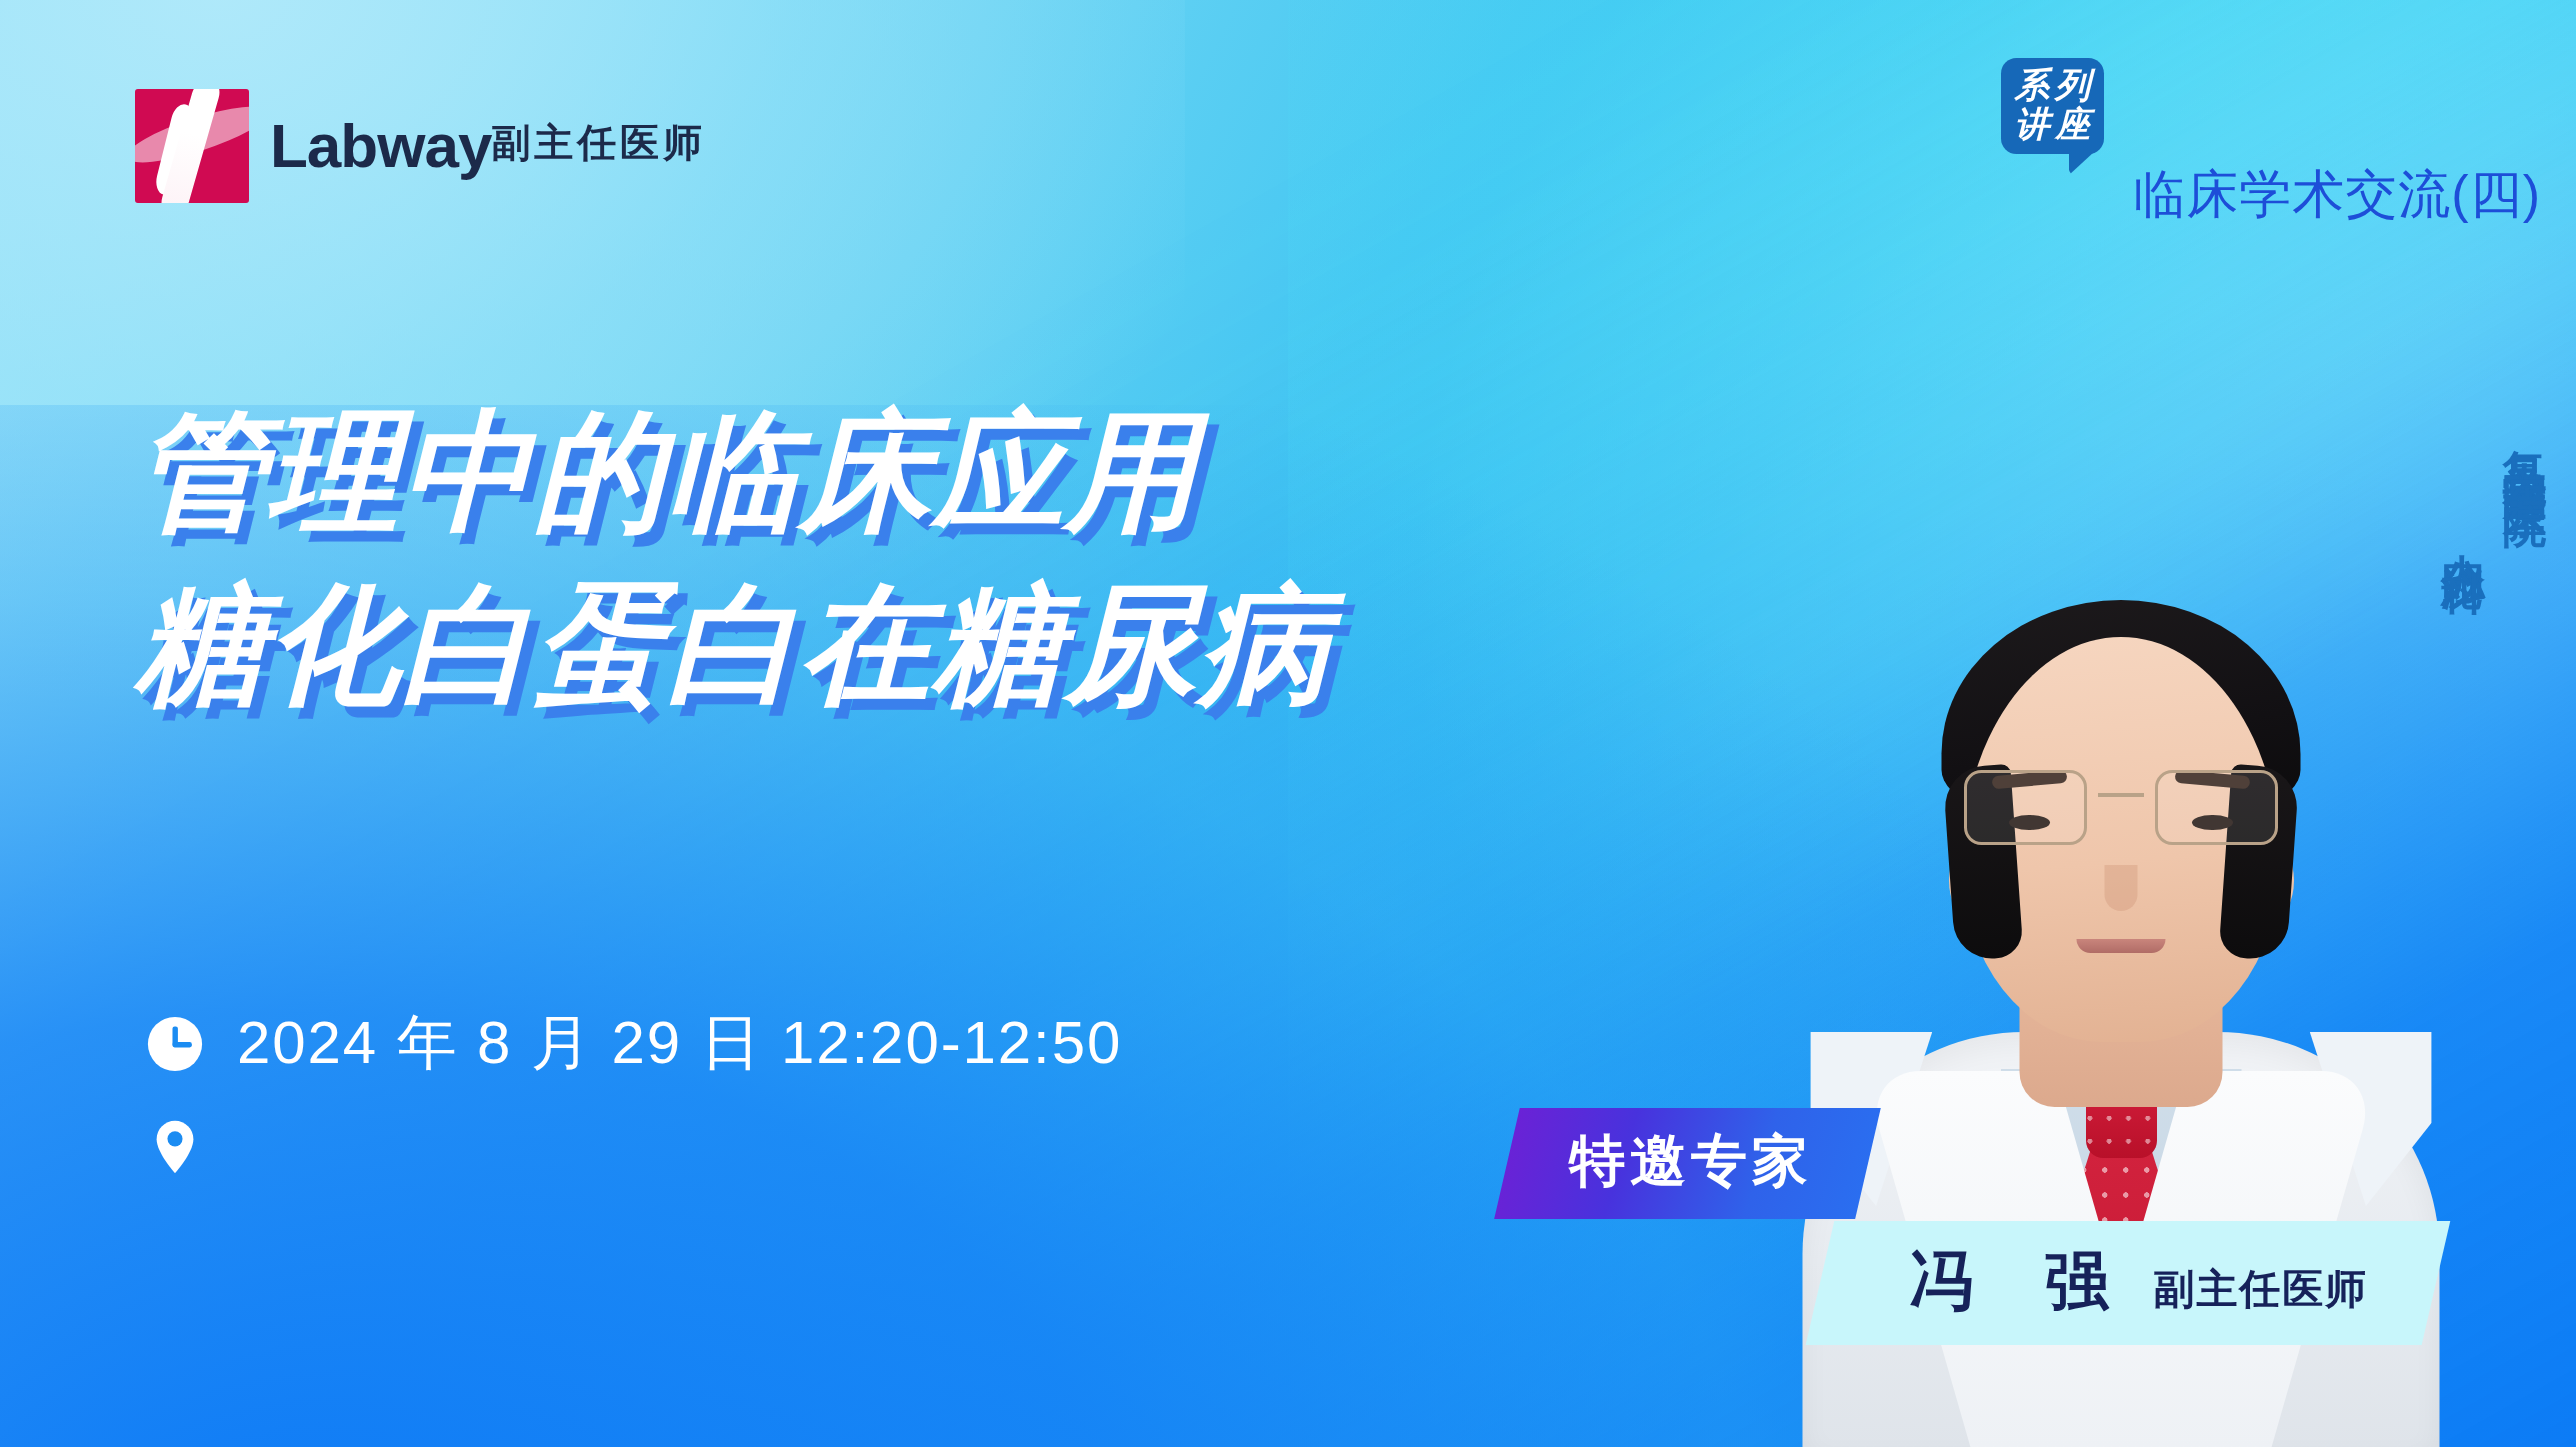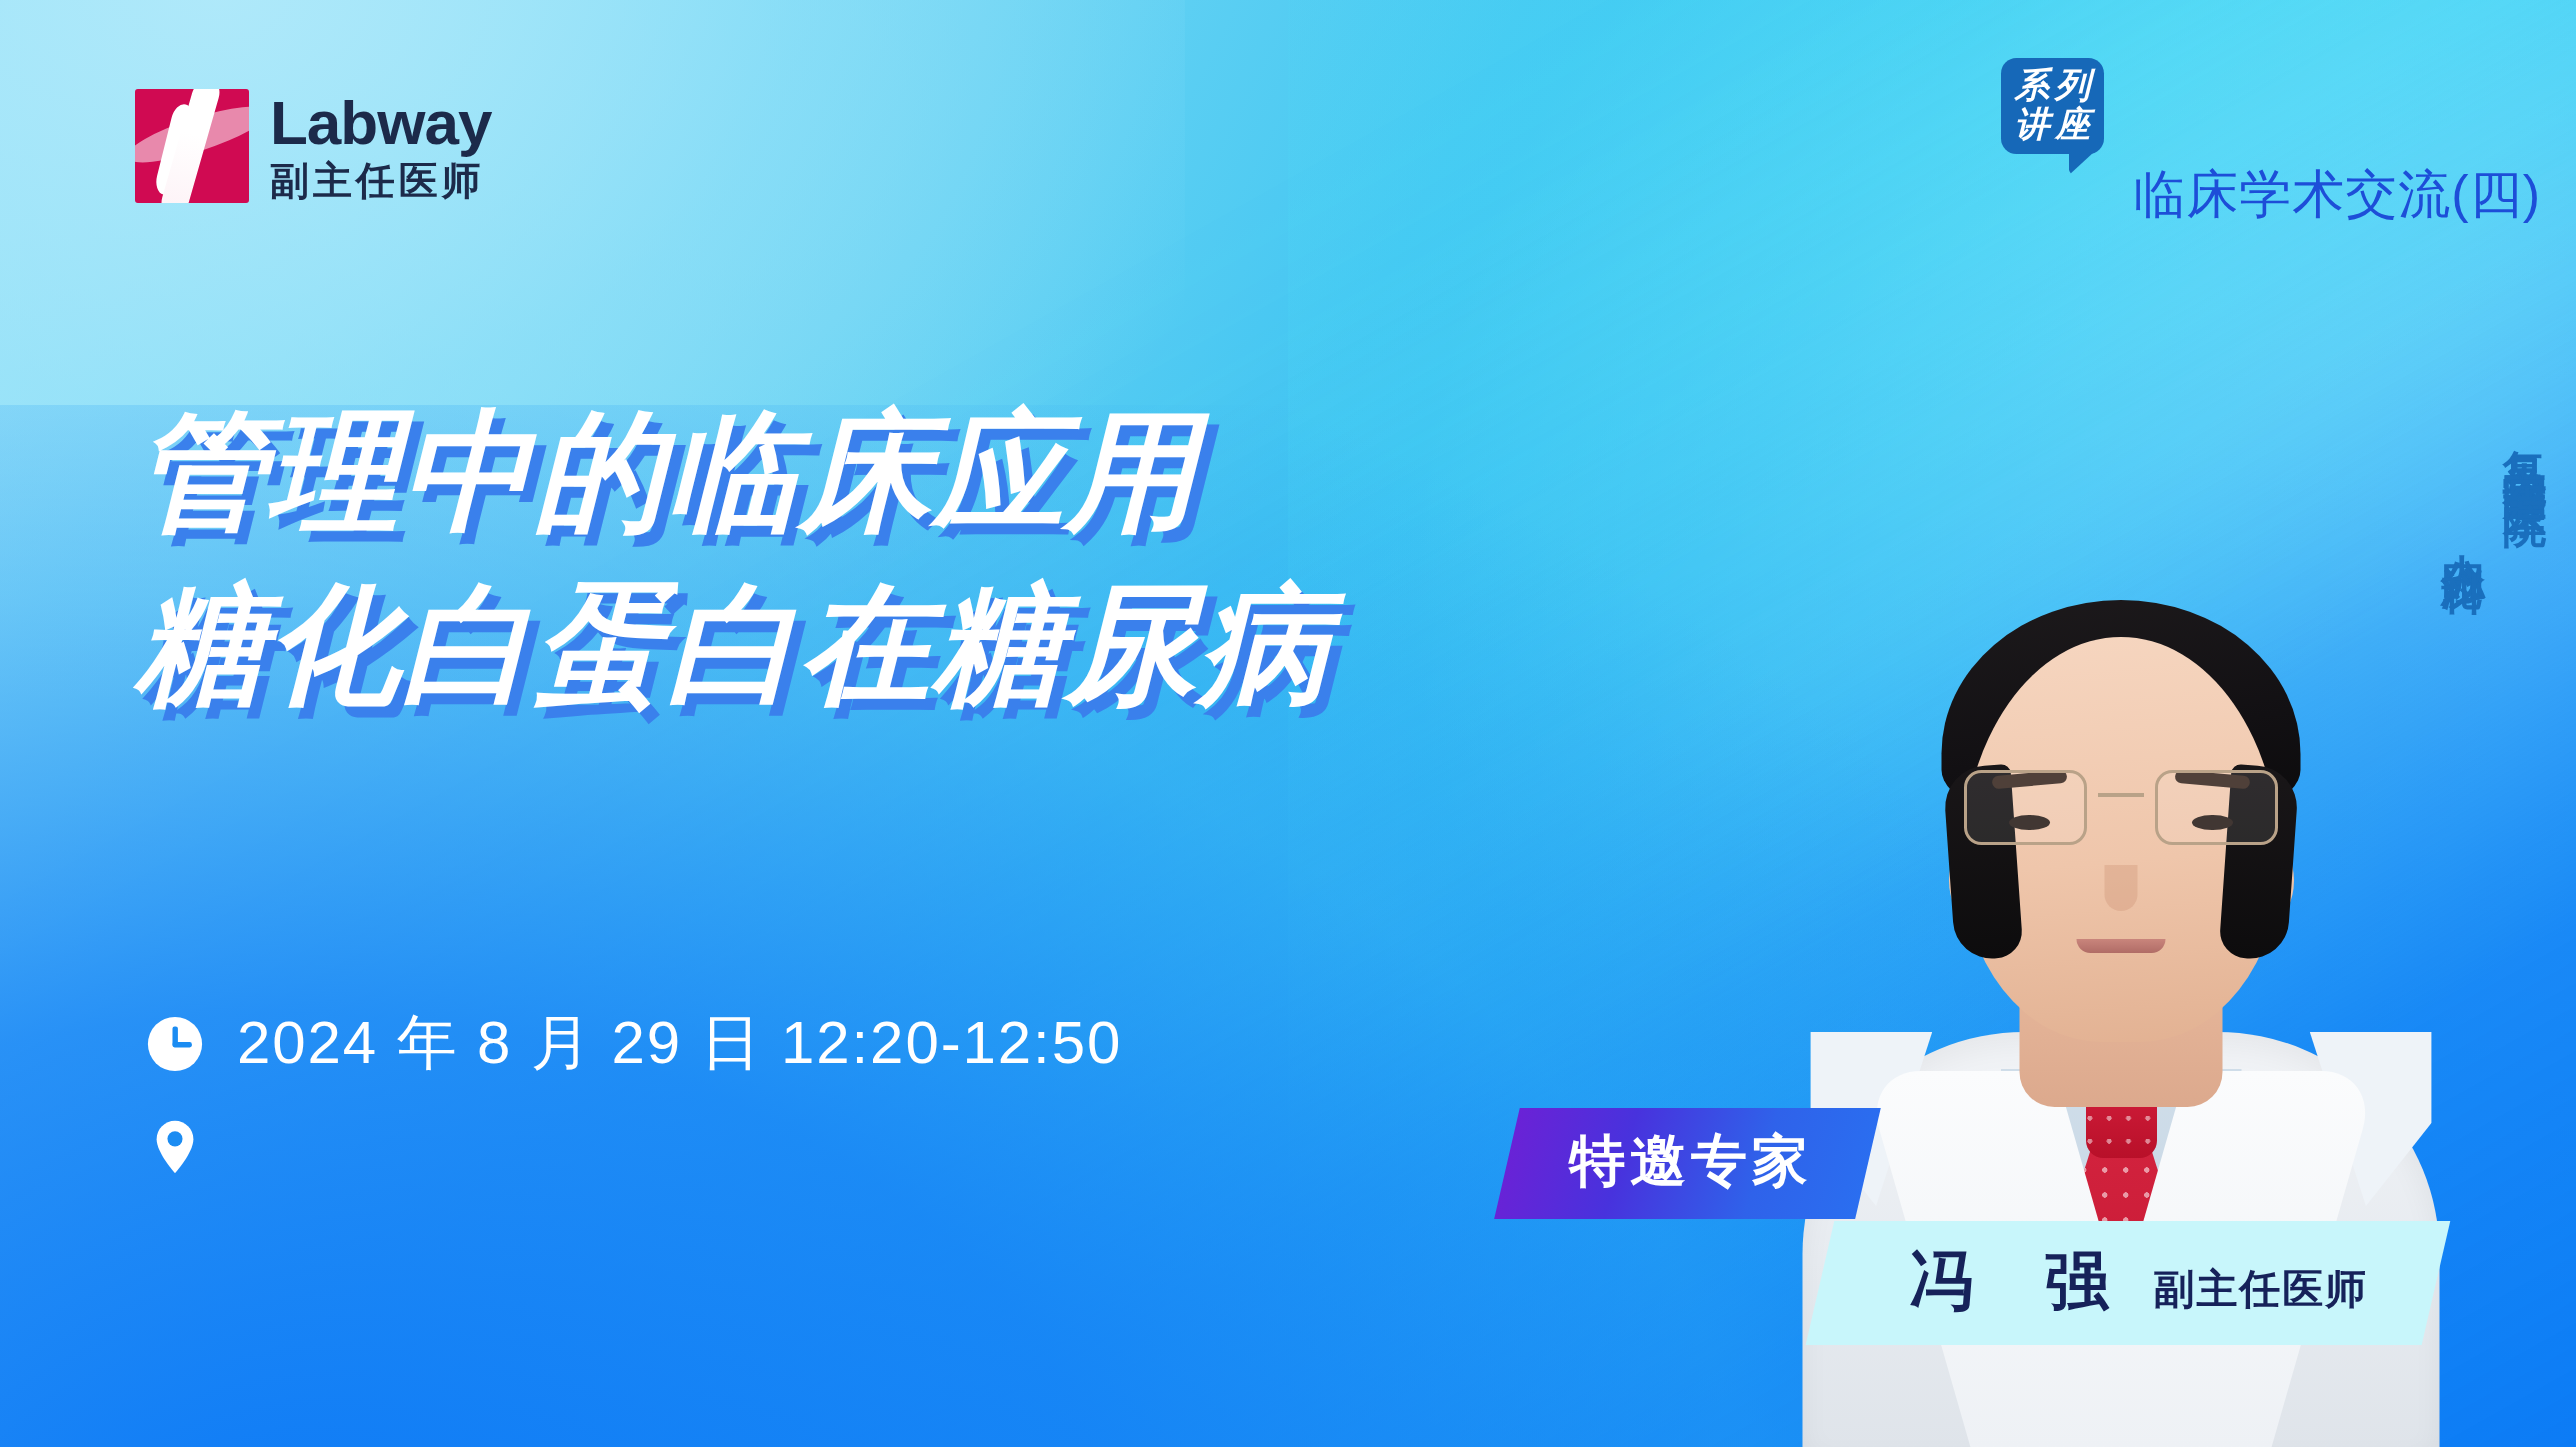--- a/index.html
+++ b/index.html
@@ -62,21 +62,21 @@
     left:-9.6px; top:29px; width:145px; height:33px;
     background:rgba(255,255,255,.52);
     transform:rotate(-18deg);
     border-radius:50%/46%;
   }
   .logo-mark .ribbon-c {
     position:absolute; left:29px; top:13.5px; width:21px; height:93px;
     background:#fff; border-radius:50%/18%;
     transform:rotate(14deg);
   }
-  .logo-text { display:flex; flex-direction:column; line-height:1; }
+  .logo-text { display:flex; flex-direction:row; line-height:1; }
   .logo-word {
     font-size:62px; font-weight:700; color:#1c2a4a; letter-spacing:-1px;
   }
   .logo-cn {
     font-size:39px; font-weight:700; color:#1c2a4a;
     letter-spacing:3.9px; margin-top:7.7px;
   }
 
   
   .series-badge { position:absolute; right:35px; top:50px; width:540px; }

